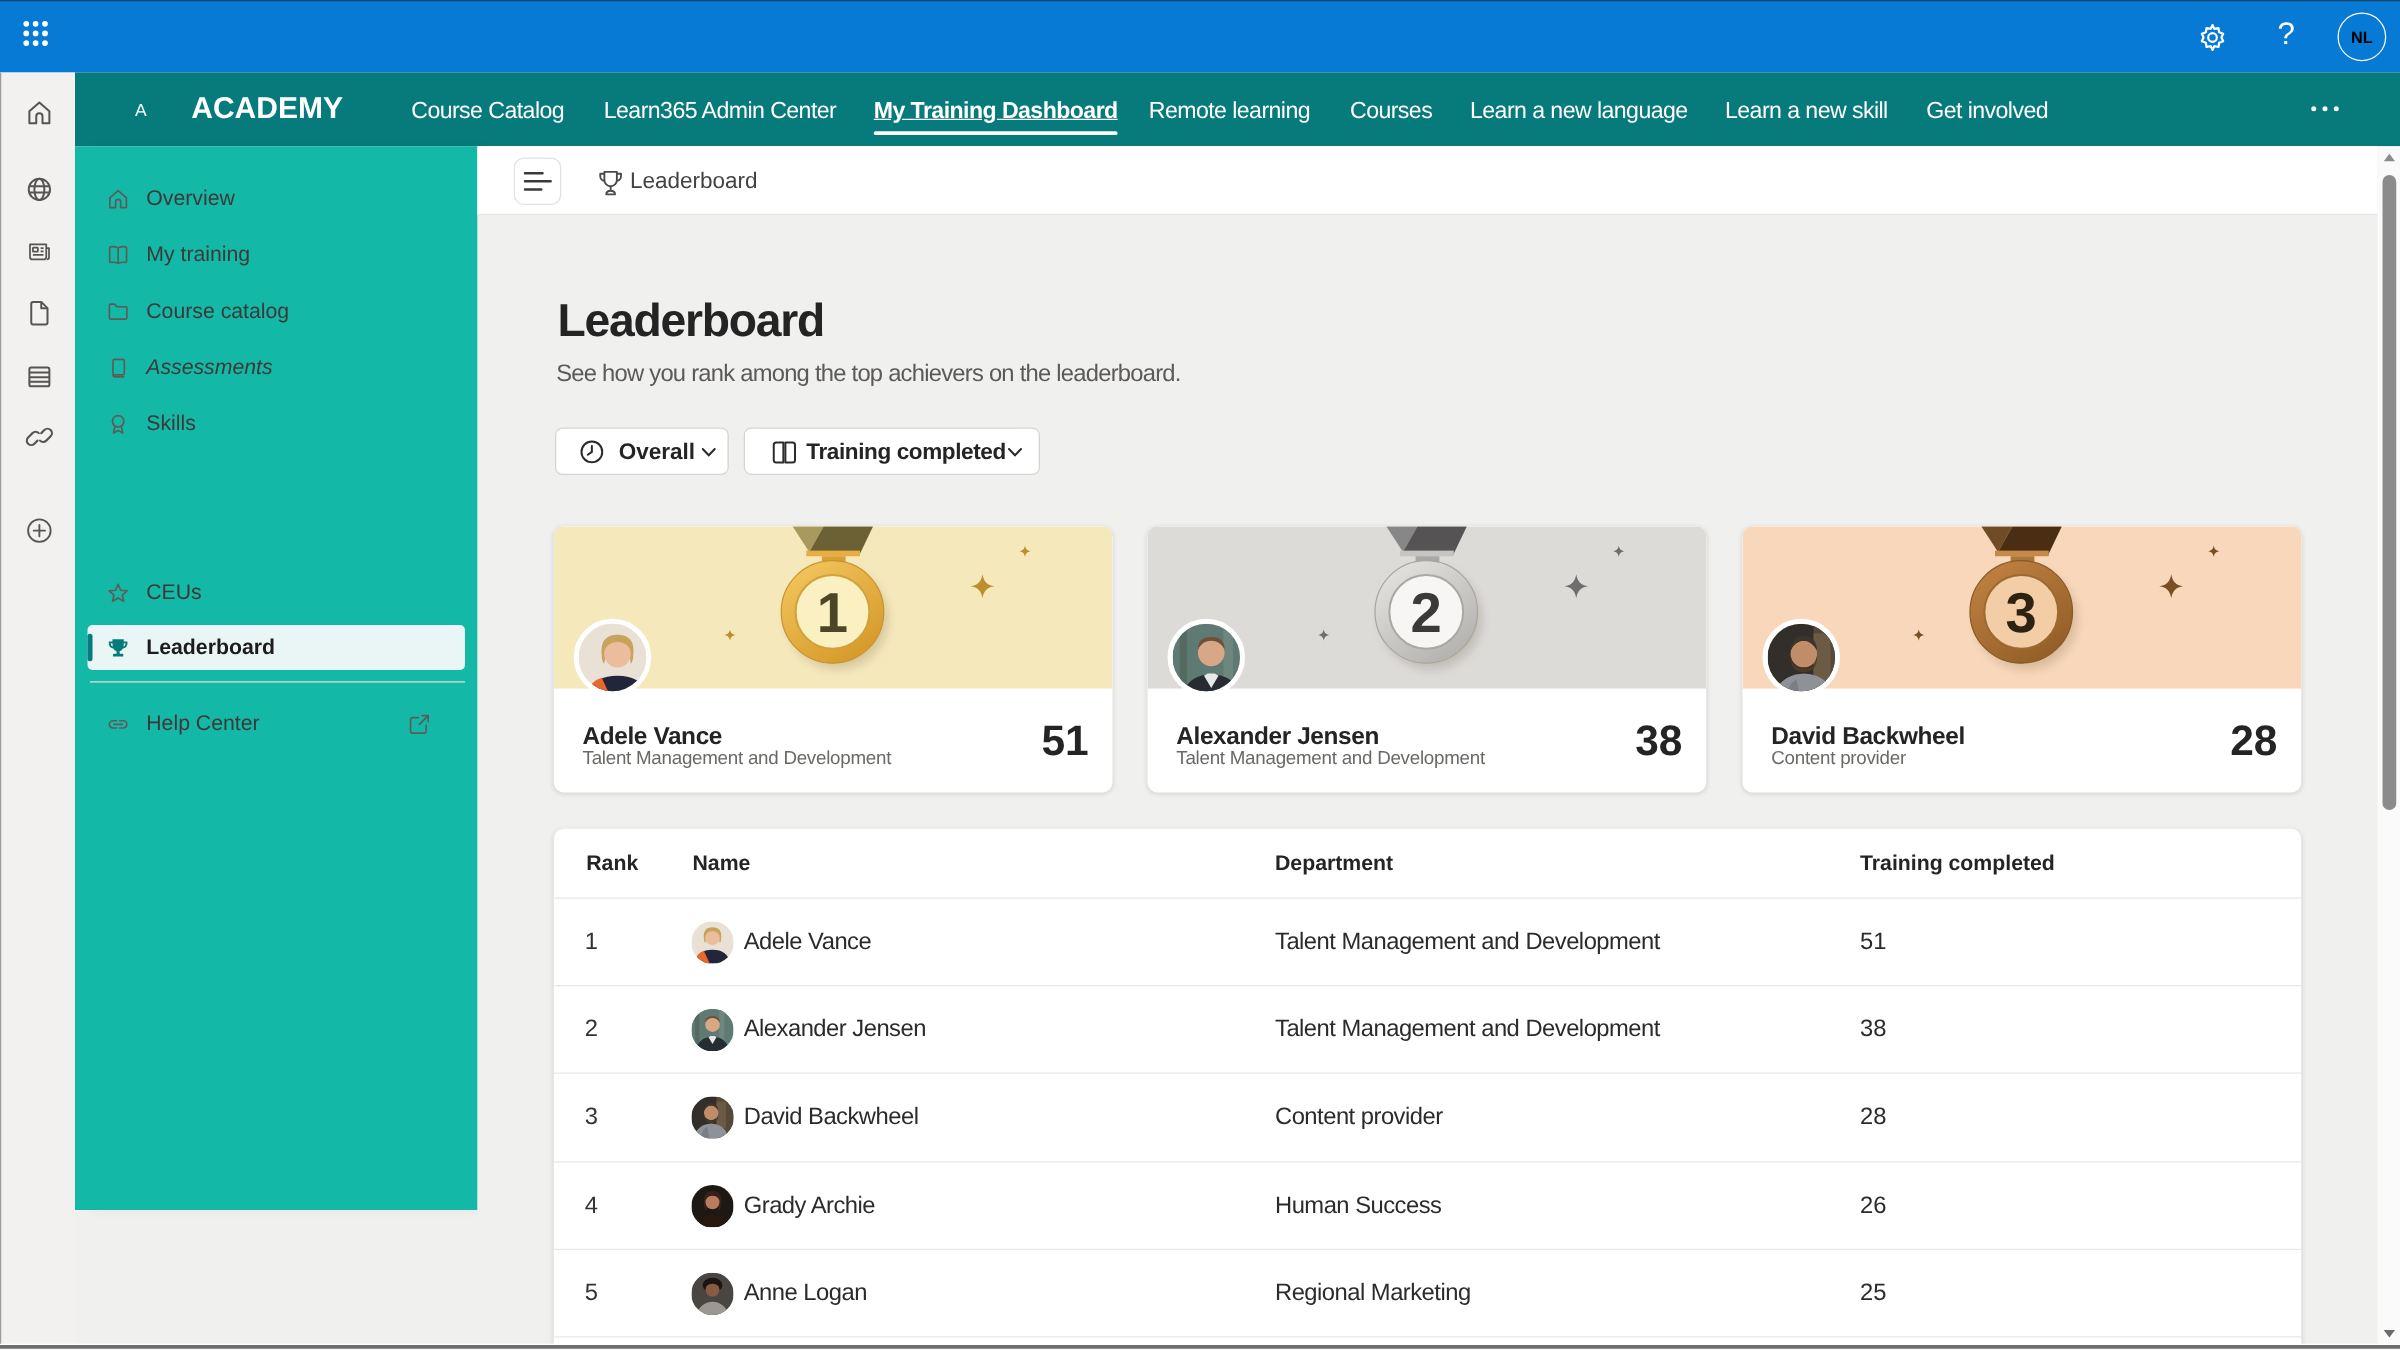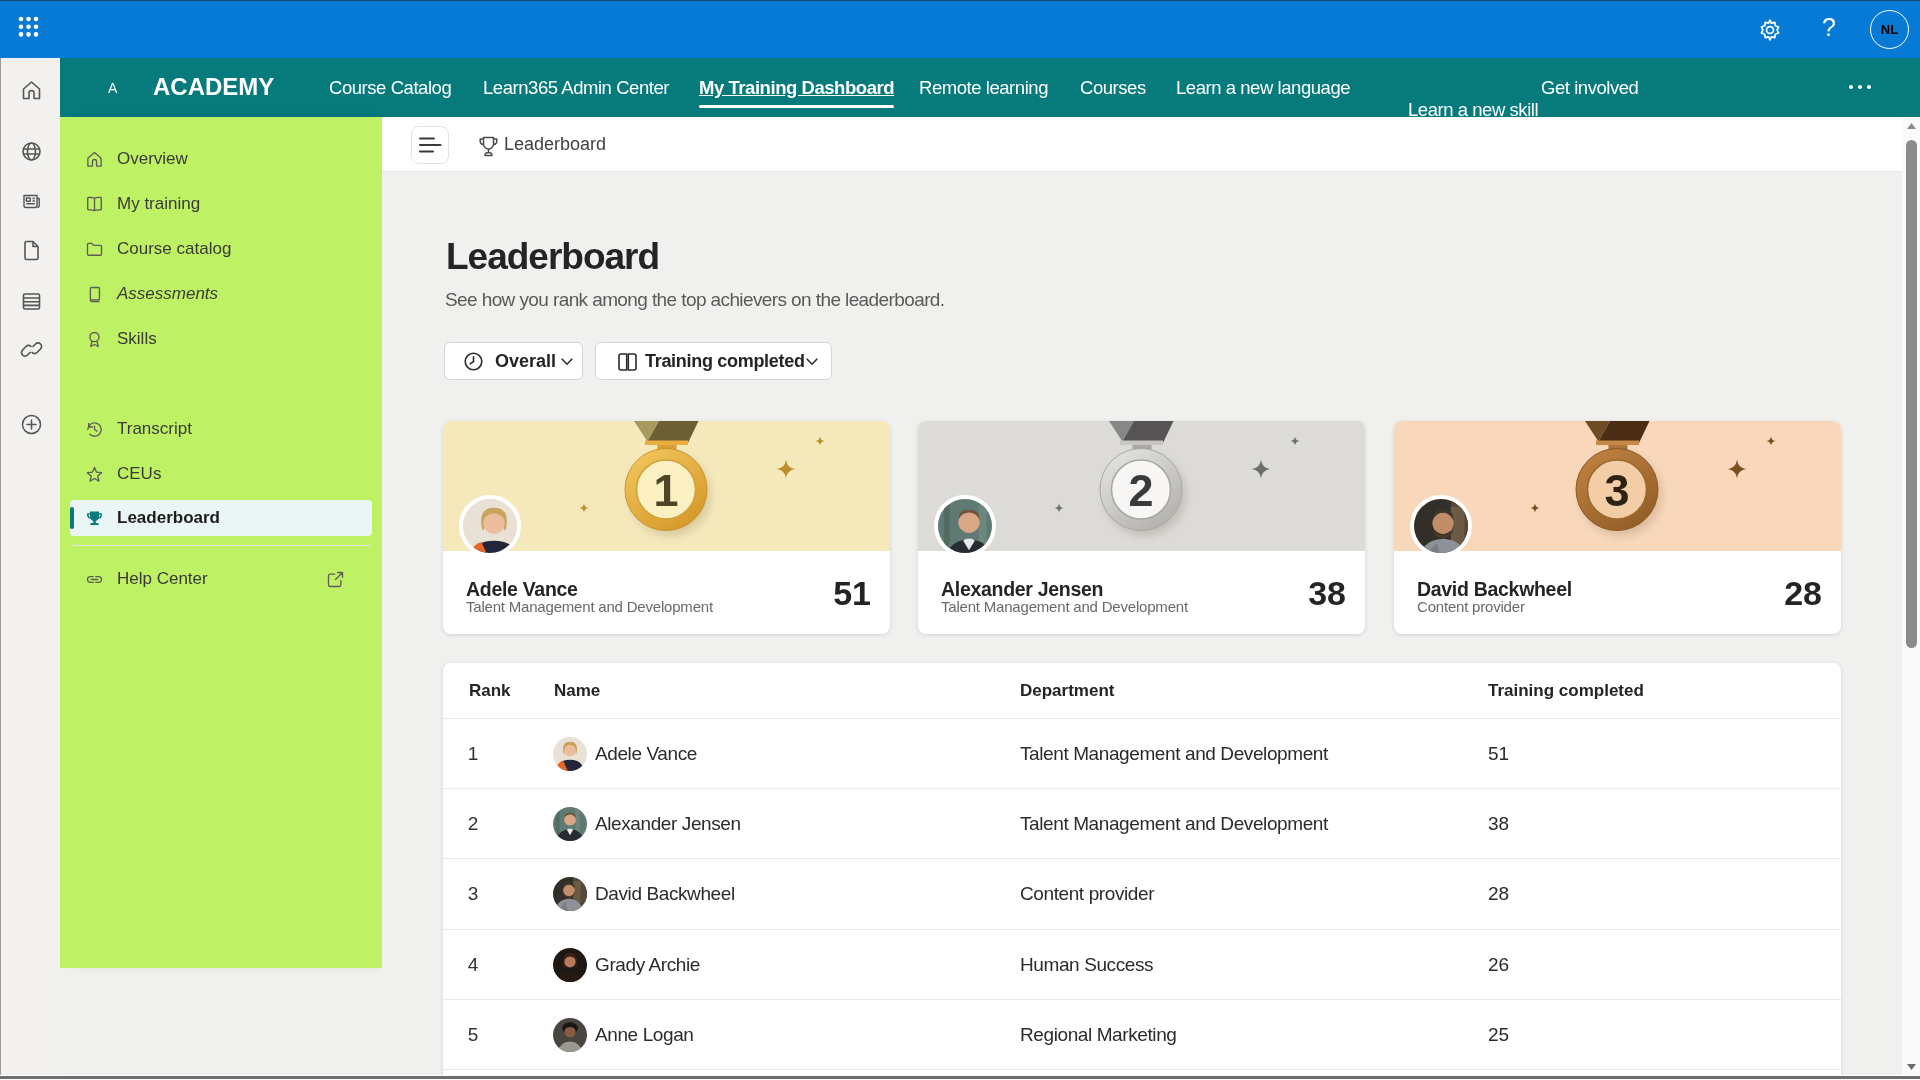--- a/index.html
+++ b/index.html
@@ -14,21 +14,21 @@
 #nav { position:absolute; left:60px; top:58px; width:1860px; height:59px; background:#077a7c; color:#fff; }
 #nav .logo-a { position:absolute; left:48px; top:22px; font-size:14px; color:#fff; }
 #nav .title { position:absolute; left:93px; top:15px; font-size:24px; font-weight:bold; letter-spacing:0px; }
 .navitem { position:absolute; top:19px; font-size:18.5px; letter-spacing:-0.45px; color:#fff; white-space:nowrap; }
 .navitem.active { font-weight:bold; }
 .navitem.active:after { content:""; position:absolute; left:0; right:0; bottom:-9px; height:3px; background:#fff; border-radius:2px;}
 
 #rail { position:absolute; left:0; top:58px; width:60px; height:1022px; background:#f2f1f0; border-left:1px solid #9f9d9b; }
 #rail svg { position:absolute; left:19px; }
 
-#sidebar { position:absolute; left:60px; top:117px; width:322px; height:851px; background:#bef264; box-shadow:8px 0 12px -5px rgba(0,0,0,0.18); }
+#sidebar { position:absolute; left:60px; top:117px; width:322px; height:851px; background:#14b8a6; box-shadow:8px 0 12px -5px rgba(0,0,0,0.18); }
 .sitem { position:absolute; left:10px; width:302px; height:36px; display:flex; align-items:center; color:#3b3a39; font-size:17px; }
 .sitem svg { margin-left:15px; margin-right:13px; flex:none; }
 .sitem.active { background:#eaf5f5; border-radius:4px; color:#1d1c1b; font-weight:bold; }
 .sbar { position:absolute; left:10px; width:3.5px; height:22px; background:#077a7c; border-radius:2px; z-index:2; }
 #sdivider { position:absolute; left:12px; top:428px; width:300px; height:1px; background:#e1e0de; }
 
 #content { position:absolute; left:382px; top:117px; width:1520px; height:963px; background:#f0f0ef; }
 #crumbbar { position:absolute; left:0; top:0; width:1520px; height:55px; background:#fff; border-bottom:1px solid #e8e8e8; }
 #hambtn { position:absolute; left:29px; top:9px; width:38px; height:38px; border:1px solid #e1e1e1; border-radius:8px; background:#fff; }
 #crumbtext { position:absolute; left:122px; top:17px; font-size:18px; color:#424242; }
@@ -144,21 +144,21 @@
 <div id="topline"></div>
 <div id="nav">
   <span class="logo-a">A</span>
   <span class="title">ACADEMY</span>
   <span class="navitem" style="left:269px;">Course Catalog</span>
   <span class="navitem" style="left:423px;">Learn365 Admin Center</span>
   <span class="navitem active" style="left:639px;text-decoration:underline;">My Training Dashboard</span>
   <span class="navitem" style="left:859px;">Remote learning</span>
   <span class="navitem" style="left:1020px;">Courses</span>
   <span class="navitem" style="left:1116px;">Learn a new language</span>
-  <span class="navitem" style="left:1348px;margin-top:22px;">Learn a new skill</span>
+  <span class="navitem" style="left:1320px;">Learn a new skill</span>
   <span class="navitem" style="left:1481px;">Get involved</span>
   <svg class="abs" style="left:1788px; top:24px;" width="26" height="10" viewBox="0 0 26 10">
       <g fill="#fff">
         <circle cx="3" cy="5" r="2"></circle>
         <circle cx="12" cy="5" r="2"></circle>
         <circle cx="21" cy="5" r="2"></circle>
       </g>
     </svg>
 </div>
 <div id="rail">
@@ -218,28 +218,20 @@
         <path d="M17.5 20 H8.5 a2 2 0 0 1 -2 -2"></path>
       </svg>
     Assessments
   </div>
   <div class="sitem" style="top:204px;">
     <svg width="19" height="19" viewBox="0 0 23 23" fill="none" stroke="#5d5b58" stroke-width="1.6" stroke-linejoin="round">
         <circle cx="11.5" cy="8.5" r="5.5"></circle>
         <path d="M8.5 13 L7 20 L11.5 17.5 L16 20 L14.5 13"></path>
       </svg>
     Skills
-  </div>
-  <div class="sitem" style="top:294px;">
-    <svg width="19" height="19" viewBox="0 0 23 23" fill="none" stroke="#5d5b58" stroke-width="1.6" stroke-linecap="round">
-        <path d="M4.5 4 V8.5 H9"></path>
-        <path d="M3.4 11.5 a8.1 8.1 0 1 1 2.4 5.8 M4.5 8.5 a8.1 8.1 0 0 1 1 -1.5"></path>
-        <path d="M11.5 7.5 V11.5 L14.5 13.5"></path>
-      </svg>
-    Transcript
   </div>
   <div class="sitem" style="top:339px;">
     <svg width="19" height="19" viewBox="0 0 23 23" fill="none" stroke="#5d5b58" stroke-width="1.6" stroke-linejoin="round">
         <path d="M11.5 3 L14 8.7 L20.2 9.3 L15.5 13.4 L16.9 19.5 L11.5 16.3 L6.1 19.5 L7.5 13.4 L2.8 9.3 L9 8.7 Z"></path>
       </svg>
     CEUs
   </div>
   <div class="sbar" style="top:390px;"></div>
   <div class="sitem active" style="top:383px;">
     <svg width="19" height="19" viewBox="0 0 23 23" fill="#077a7c">

